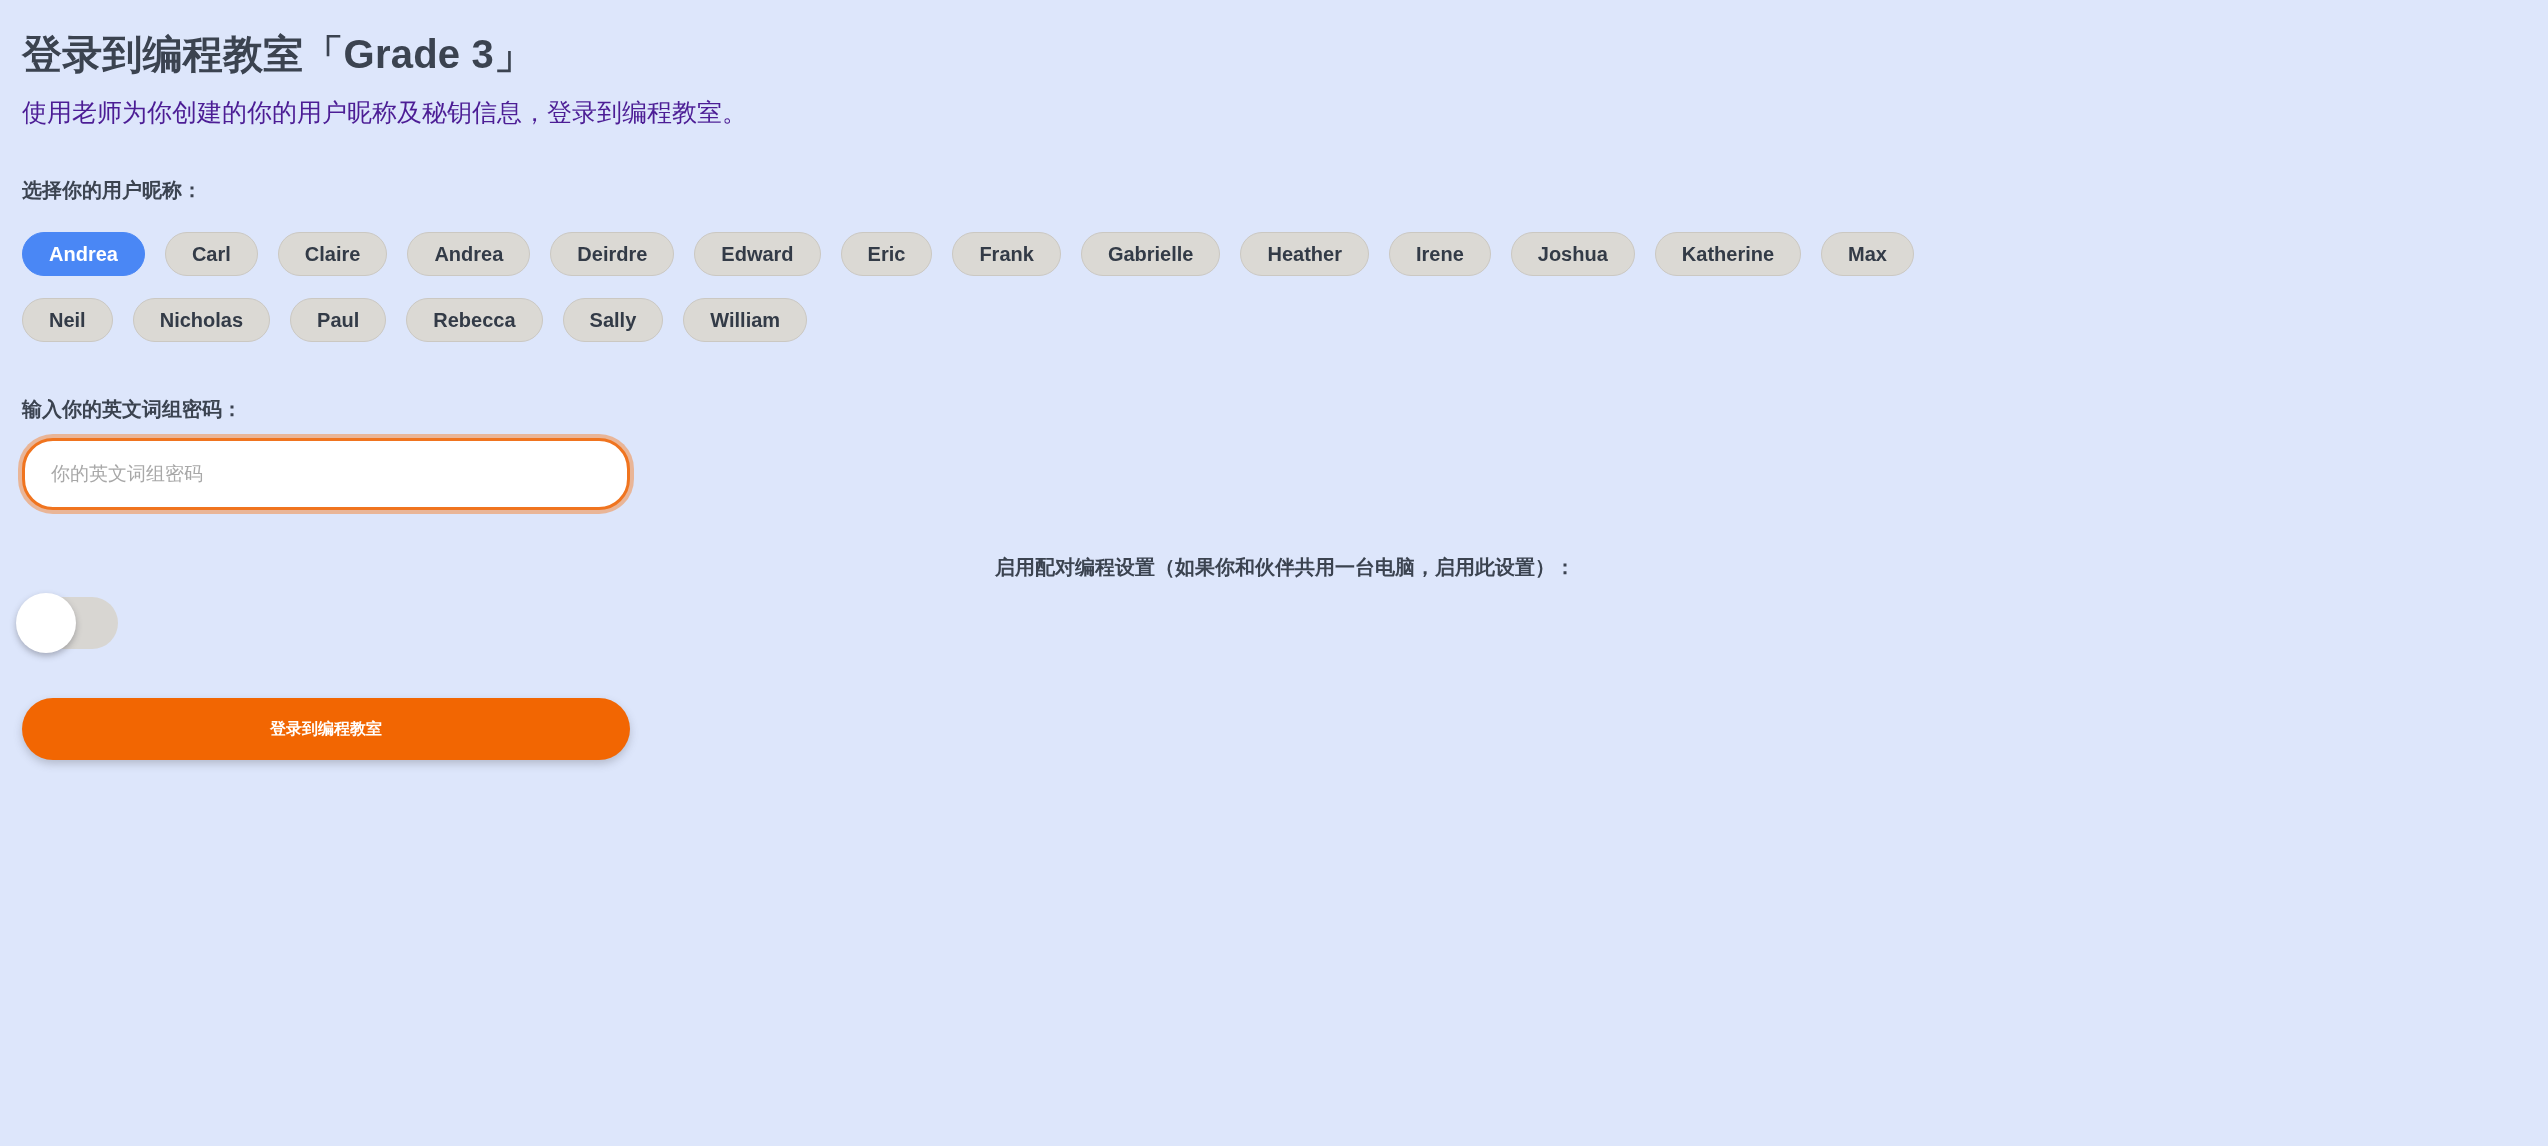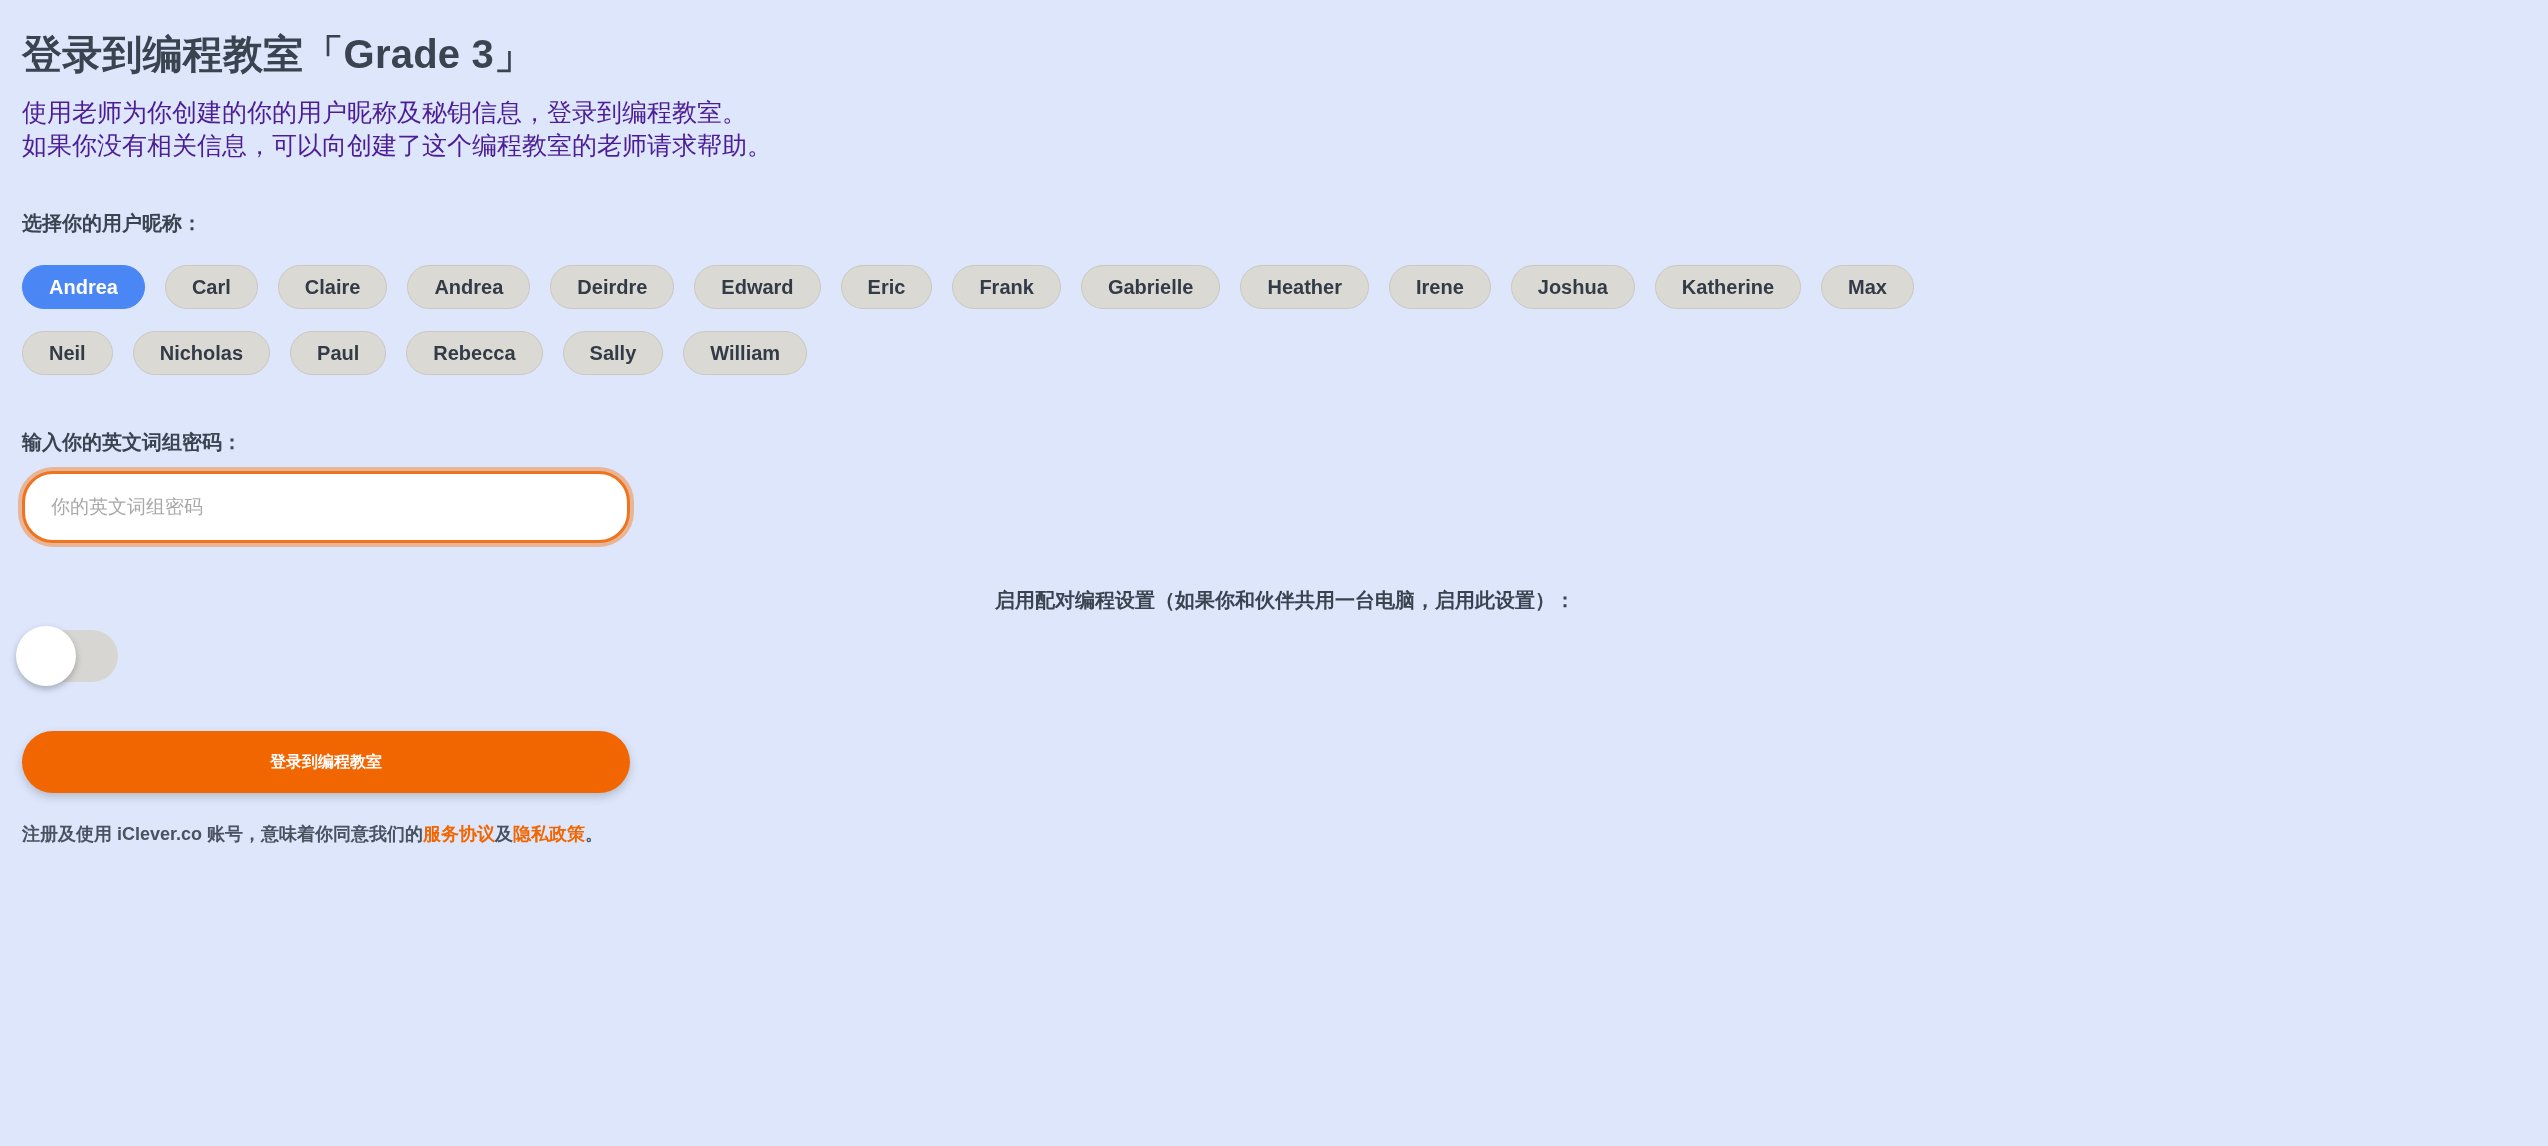--- a/index.html
+++ b/index.html
@@ -166,21 +166,20 @@
 </style>
 </head>
 <body>
 
 <div class="page">
 
   <h1 class="page-title">登录到编程教室「Grade 3」</h1>
 
   <p class="intro">
     <span class="intro-line">使用老师为你创建的你的用户昵称及秘钥信息，登录到编程教室。</span>
-    <span class="intro-line">如果你没有相关信息，可以向创建了这个编程教室的老师请求帮助。</span>
   </p>
 
   <div class="field-label label-usernames">选择你的用户昵称：</div>
 
   <div class="chip-rows">
     <div class="chip-row" id="chip-row-1">
         <div class="chip selected">Andrea</div>
         <div class="chip">Carl</div>
         <div class="chip">Claire</div>
         <div class="chip">Andrea</div>
@@ -216,17 +215,14 @@
   <div class="toggle-wrap">
     <div class="toggle">
       <div class="toggle-knob"></div>
     </div>
   </div>
 
   <div class="submit-wrap">
     <button class="submit-btn">登录到编程教室</button>
   </div>
 
-  <div class="footer">
-    <span>注册及使用 iClever.co 账号，意味着你同意我们的</span><span class="link">服务协议</span><span>及</span><span class="link">隐私政策</span><span>。</span>
-  </div>
 
 </div>
 
 </body></html>

